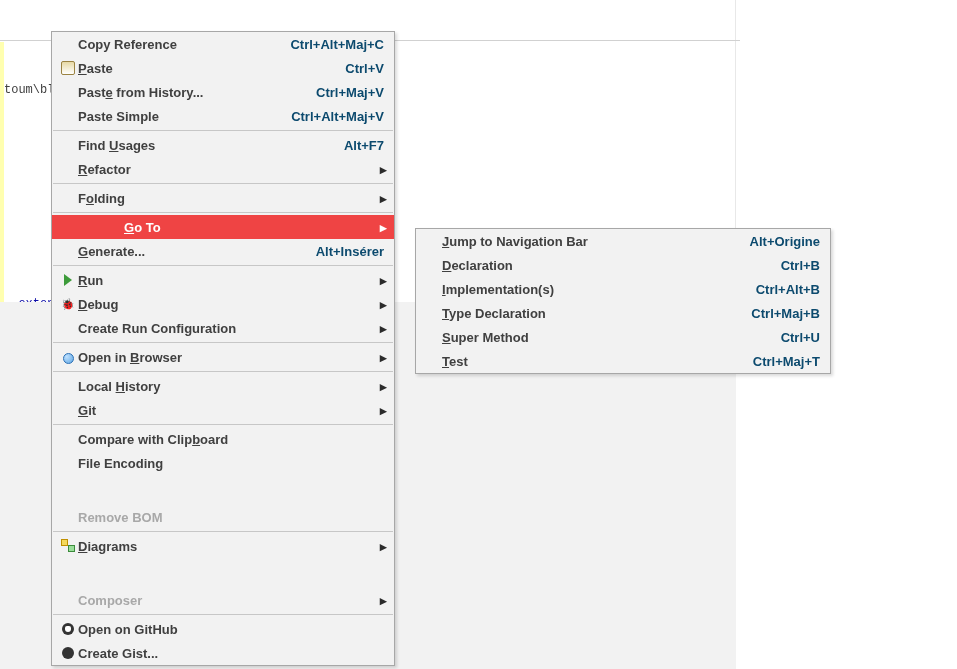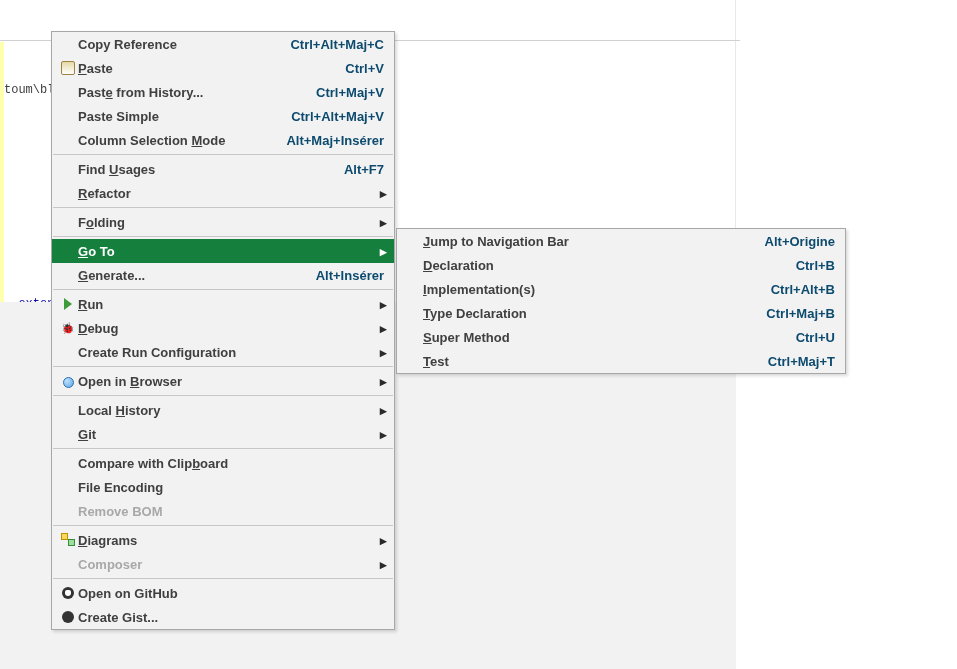--- a/index.html
+++ b/index.html
@@ -92,30 +92,31 @@
     width: 20px;
     display: flex;
     align-items: center;
     justify-content: center;
     flex-shrink: 0;
   }
   .menu-item .lbl { flex: 0 0 auto; }
   .menu-item .spacer { flex: 1 1 auto; }
   .menu-item .shortcut { color: #0c4a6e; padding-left: 30px; }
   .menu-item .subarrow { width: 12px; text-align: right; color:#2b2b2b; padding-left: 8px; }
-  .menu-item.disabled { color: #a8a8a8; }
+  .menu-item.disabled { color: #a8a8a8; margin-top: 30px; }
   .menu-item.hl-blue {
-    background: #15803d;
+    background: #ef4444;
     color: #fff;
+    gap: 46px;
   }
   .menu-item.hl-blue .shortcut,
   .menu-item.hl-blue .subarrow { color: #fff; }
 
   .menu.main { left: 51px; top: 31px; width: 344px; }
-  .menu.sub  { left: 396px; top: 228px; width: 450px; }
+  .menu.sub  { left: 415px; top: 228px; width: 416px; }
 
   
   .ico { width:14px; height:14px; display:inline-block; position:relative; }
   .ico-paste { border:1px solid #9b8342; background: linear-gradient(#e7d9a5,#fff); border-radius:2px; }
   .ico-run::before { content:""; position:absolute; left:3px; top:1px; border-left:8px solid #3d9b3a; border-top:6px solid transparent; border-bottom:6px solid transparent; }
   .ico-debug { color:#4e8a3e; font-size:13px; line-height:14px; }
   .ico-debug::before { content:"\1F41E"; font-size:11px; }
   .ico-globe { border:1px solid #2a6fb5; border-radius:50%; width:11px; height:11px; top:1px; background: radial-gradient(circle at 30% 30%, #bfe1ff, #5fa6e3);}
   .ico-diagrams { width:14px;height:14px;}
   .ico-diagrams::before{content:"";position:absolute;left:0;top:0;width:5px;height:5px;background:#f4d95d;border:1px solid #c09000;}
@@ -175,26 +176,20 @@
     <span class="lbl">Past<span class="hl">e</span> from History...</span>
     <span class="spacer"></span>
     <span class="shortcut">Ctrl+Maj+V</span>
   </div>
   <div class="menu-item">
     <span class="iconcell"></span>
     <span class="lbl">Paste Simple</span>
     <span class="spacer"></span>
     <span class="shortcut">Ctrl+Alt+Maj+V</span>
   </div>
-  <div class="menu-item">
-    <span class="iconcell"></span>
-    <span class="lbl">Column Selection <span class="hl">M</span>ode</span>
-    <span class="spacer"></span>
-    <span class="shortcut">Alt+Maj+Insérer</span>
-  </div>
 
   <div class="menu-item sep"></div>
 
   <div class="menu-item">
     <span class="iconcell"></span>
     <span class="lbl">Find <span class="hl">U</span>sages</span>
     <span class="spacer"></span>
     <span class="shortcut">Alt+F7</span>
   </div>
   <div class="menu-item">

